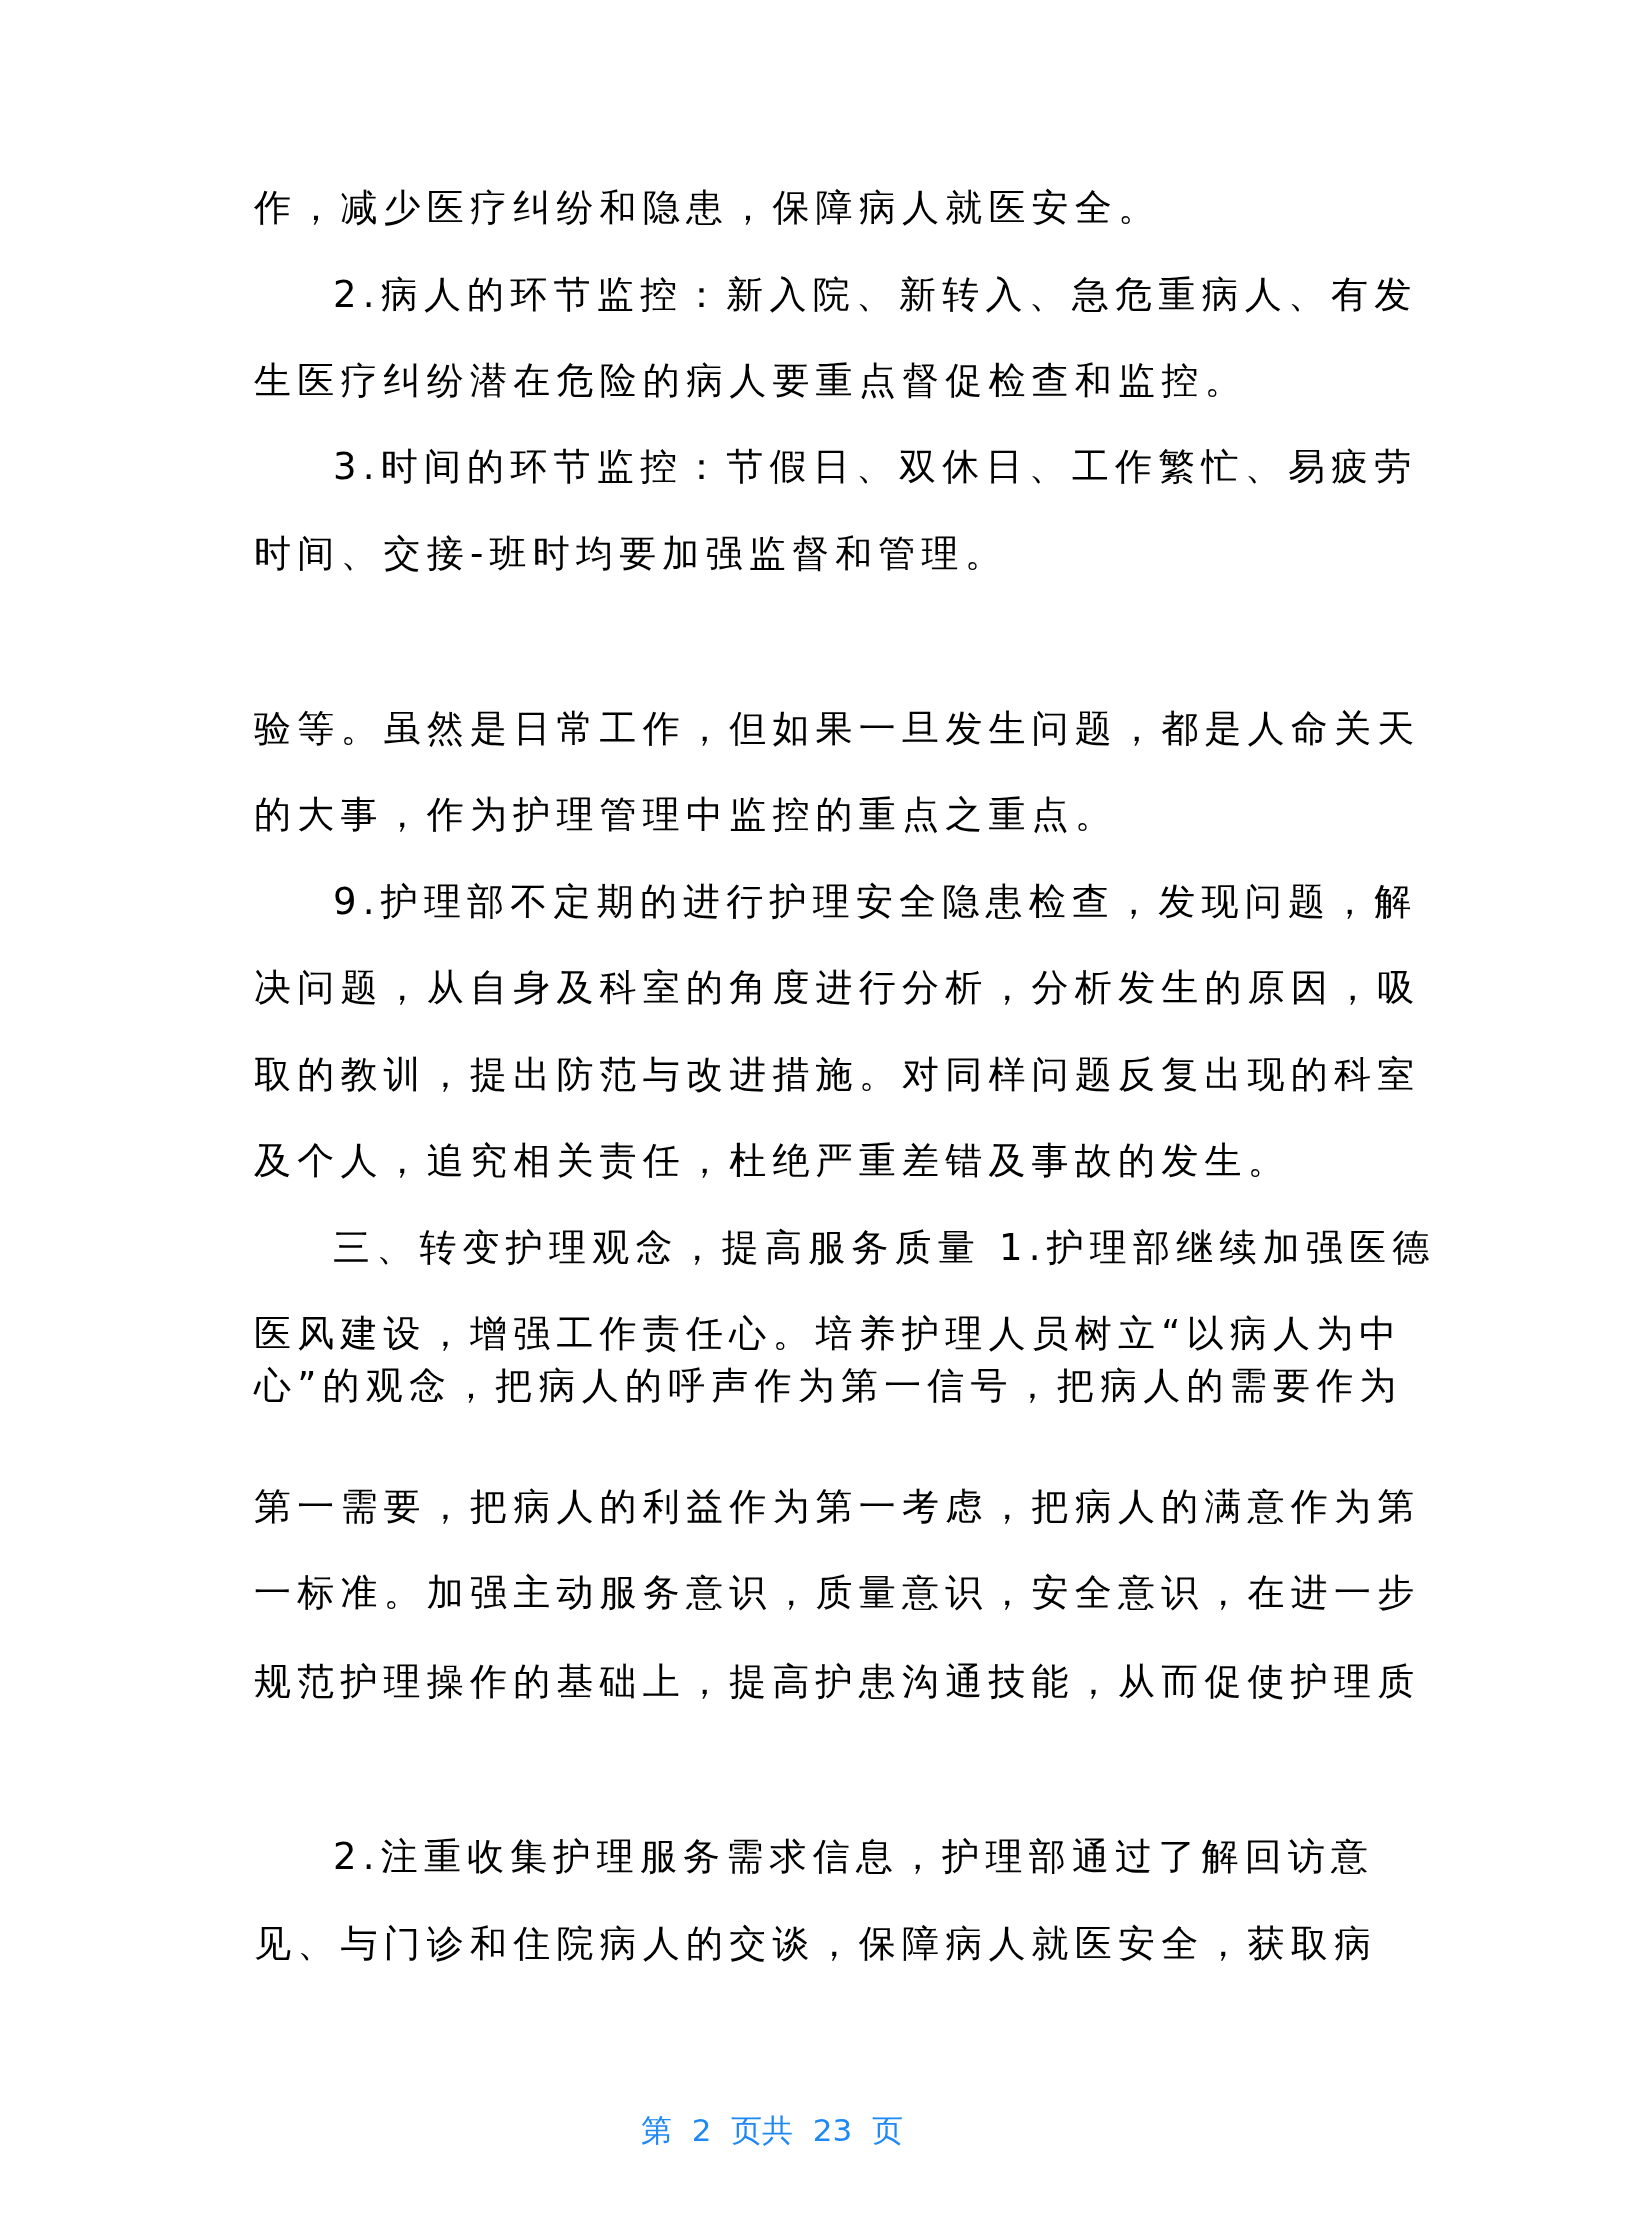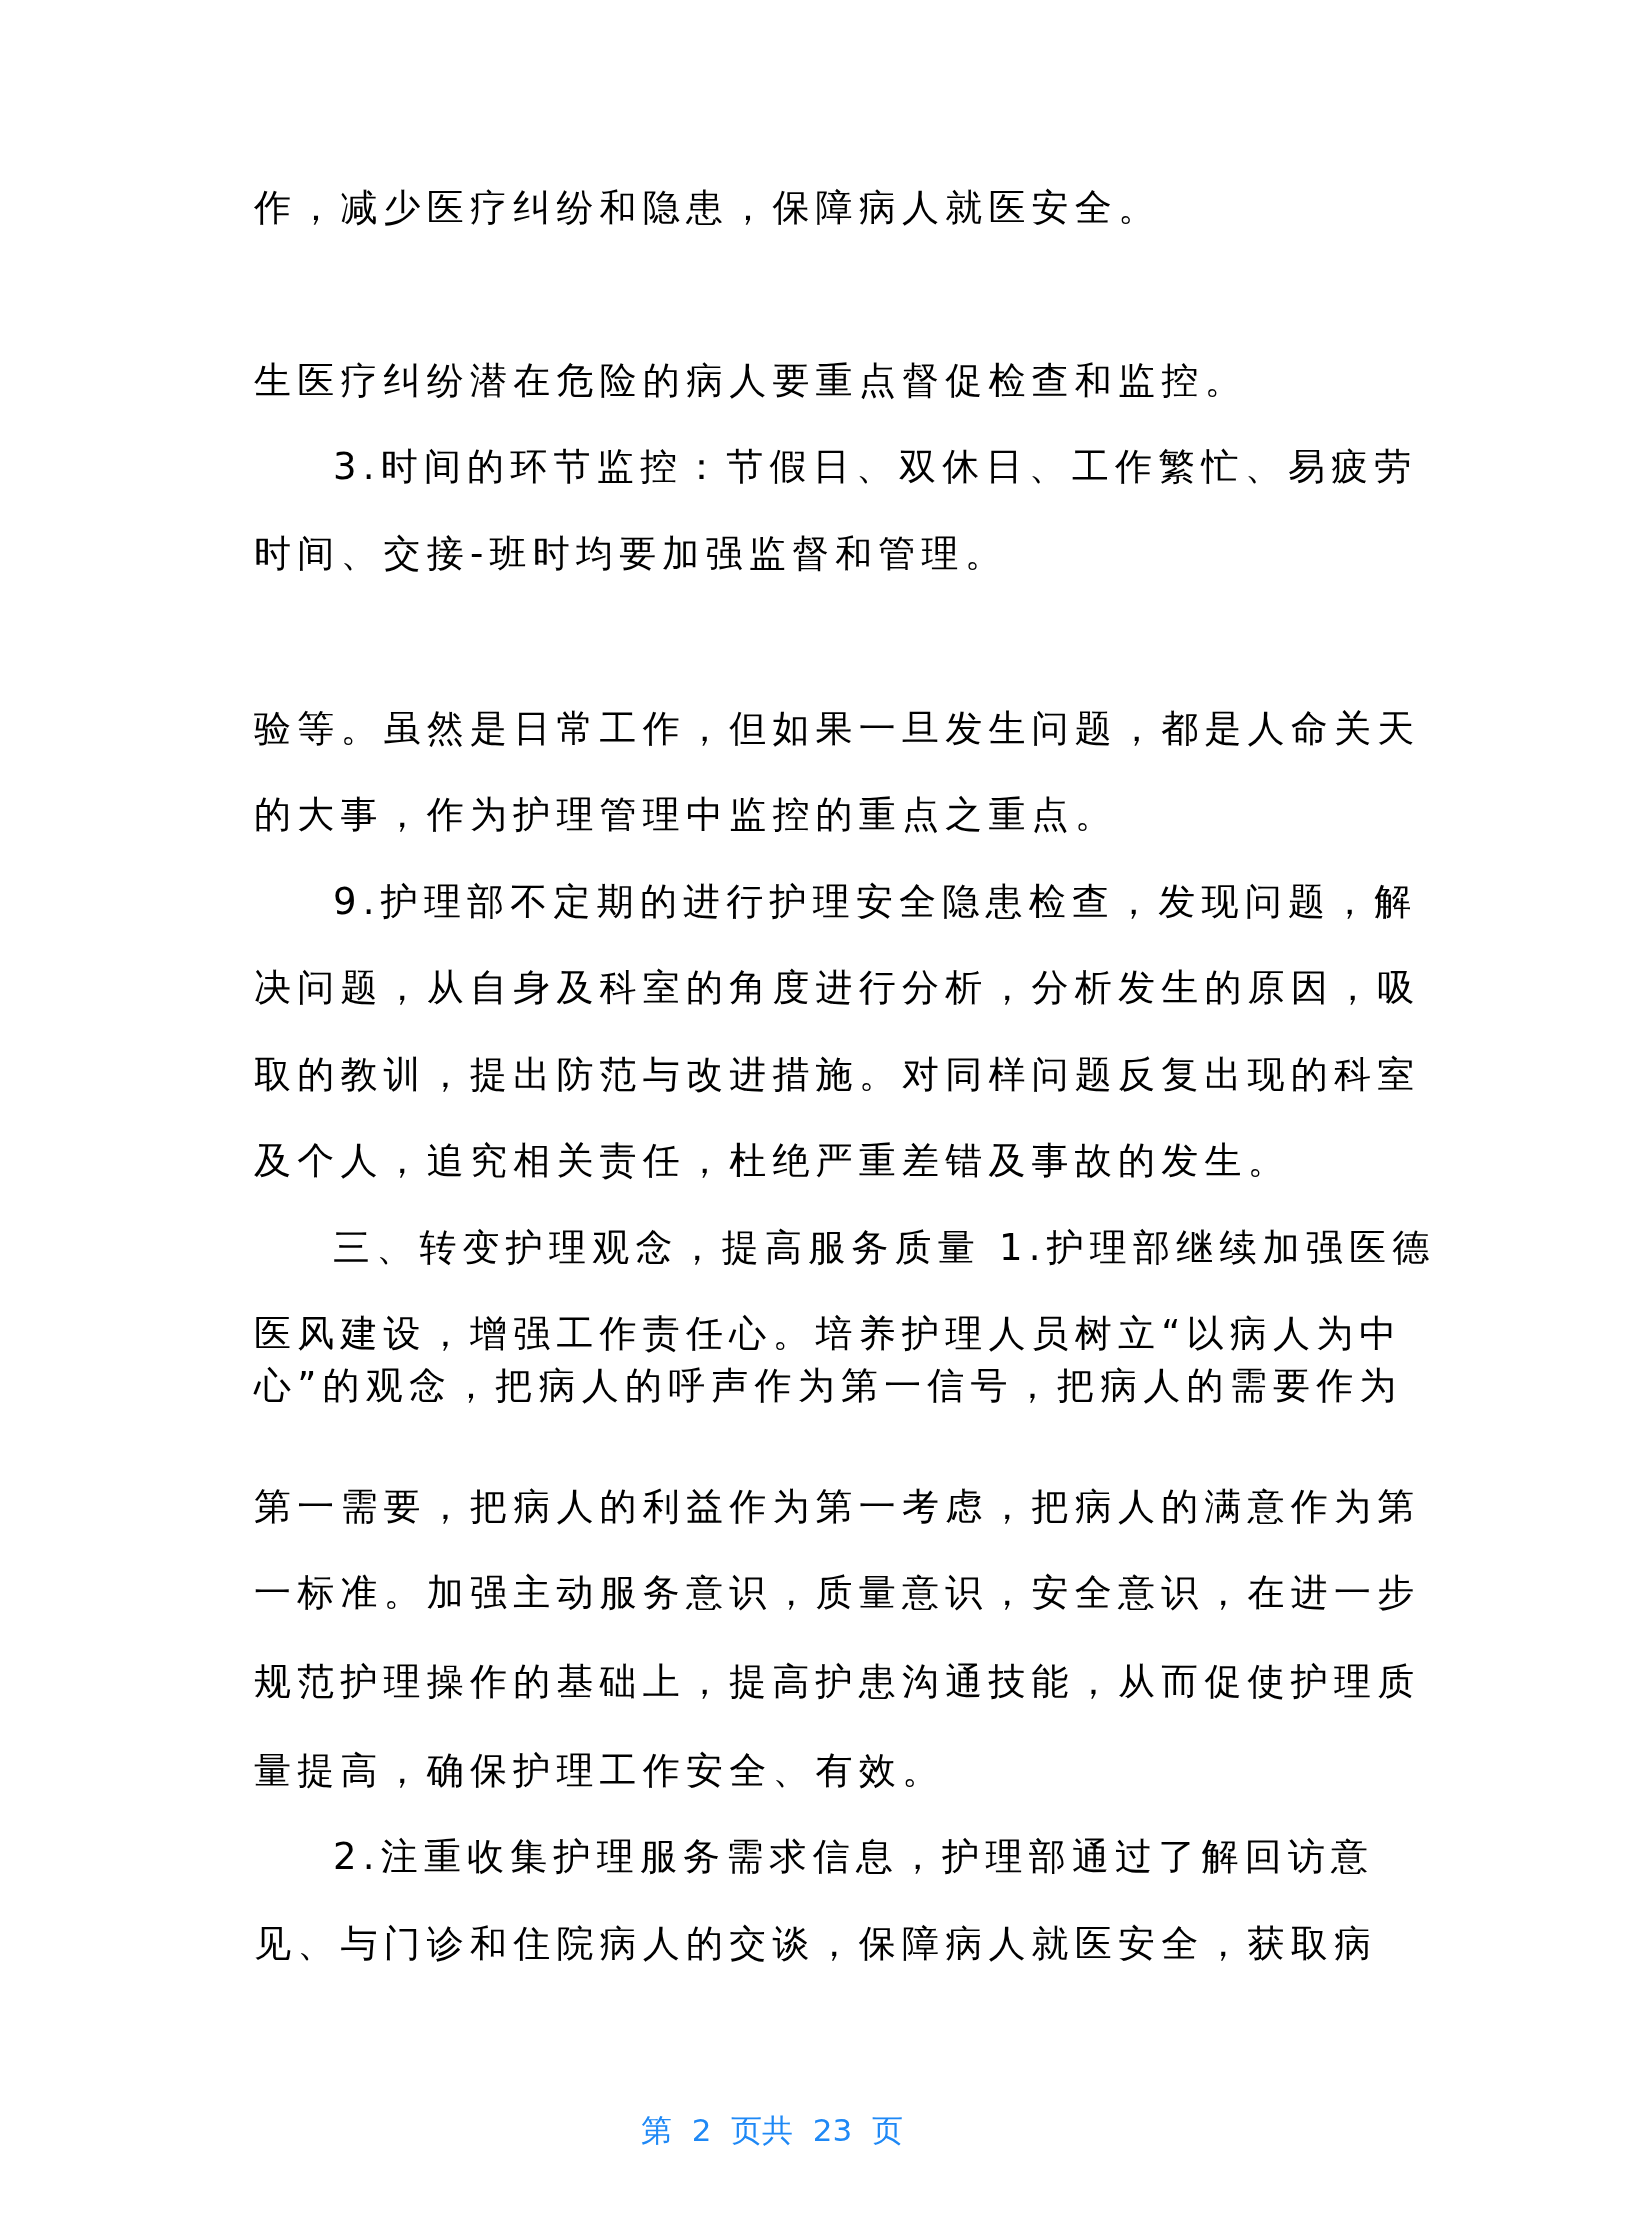--- a/index.html
+++ b/index.html
@@ -25,34 +25,34 @@
     font-size: 31px;
     color: #1E88F5;
     white-space: pre;
   }
 </style>
 </head>
 <body>
 
 <div class="page">
   <div class="line" style="top:186px">作，减少医疗纠纷和隐患，保障病人就医安全。</div>
+  <div class="line indent" style="top:273px">2.病人的环节监控：新入院、新转入、急危重病人、有发</div>
   <div class="line" style="top:359px">生医疗纠纷潜在危险的病人要重点督促检查和监控。</div>
   <div class="line indent" style="top:445px">3.时间的环节监控：节假日、双休日、工作繁忙、易疲劳</div>
   <div class="line" style="top:532px">时间、交接-班时均要加强监督和管理。</div>
   <div class="line" style="top:707px">验等。虽然是日常工作，但如果一旦发生问题，都是人命关天</div>
   <div class="line" style="top:793px">的大事，作为护理管理中监控的重点之重点。</div>
   <div class="line indent" style="top:880px">9.护理部不定期的进行护理安全隐患检查，发现问题，解</div>
   <div class="line" style="top:966px">决问题，从自身及科室的角度进行分析，分析发生的原因，吸</div>
   <div class="line" style="top:1139px">及个人，追究相关责任，杜绝严重差错及事故的发生。</div>
   <div class="line" style="top:1053px">取的教训，提出防范与改进措施。对同样问题反复出现的科室</div>
   <div class="line indent" style="top:1226px">三、转变护理观念，提高服务质量 1.护理部继续加强医德</div>
   <div class="line" style="top:1312px">医风建设，增强工作责任心。培养护理人员树立“以病人为中</div>
   <div class="line" style="top:1364px">心”的观念，把病人的呼声作为第一信号，把病人的需要作为</div>
   <div class="line" style="top:1485px">第一需要，把病人的利益作为第一考虑，把病人的满意作为第</div>
   <div class="line" style="top:1571px">一标准。加强主动服务意识，质量意识，安全意识，在进一步</div>
   <div class="line" style="top:1660px">规范护理操作的基础上，提高护患沟通技能，从而促使护理质</div>
-  <div class="line" style="top:1749px">量提高，确保护理工作安全、有效。</div>
   <div class="line indent" style="top:1835px">2.注重收集护理服务需求信息，护理部通过了解回访意</div>
   <div class="line" style="top:1922px">见、与门诊和住院病人的交谈，保障病人就医安全，获取病</div>
 
   <div class="footer">第  2  页共  23  页</div>
 </div>
 
 
 </body></html>

